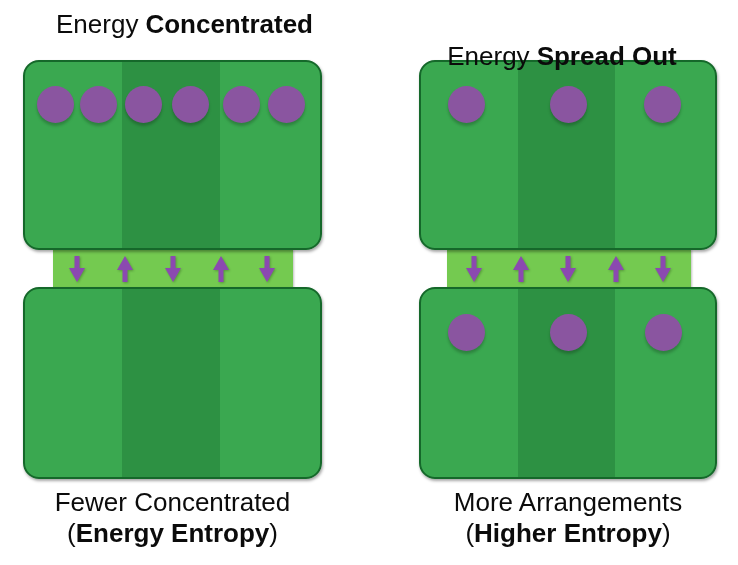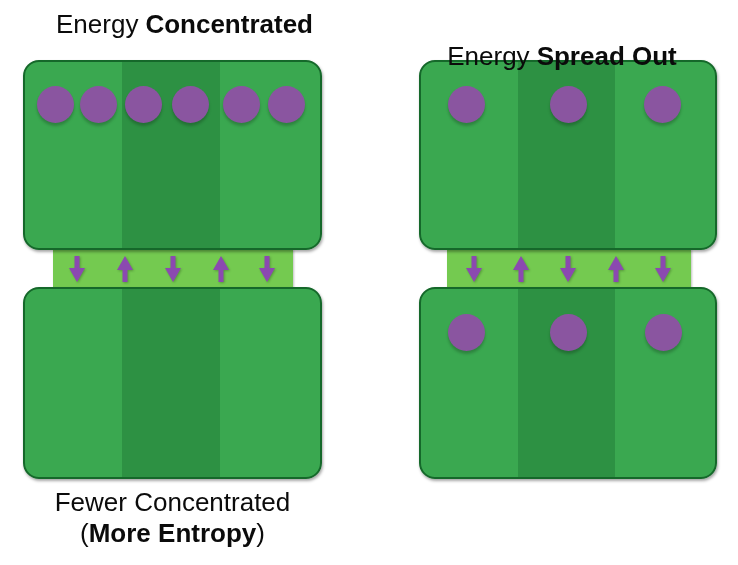--- a/index.html
+++ b/index.html
@@ -69,21 +69,21 @@
 
   <section class="panel p0">
     <div class="title">
       <span class="reg">Energy</span><span class="bold">Concentrated</span>
     </div>
     <div class="block top"></div>
     <div class="bridge"></div>
     <div class="block bottom"></div>
     <div class="caption">
       <div>Fewer Concentrated</div>
-      <div><span>(</span><span class="bold">More Entropy</span><span>)</span></div>
+      <div><span>(</span><span class="bold">Energy Entropy</span><span>)</span></div>
     </div>
   <div class="dot" style="left: 36.5px; top: 85.5px;"></div>
       <div class="dot" style="left: 79.5px; top: 85.5px;"></div>
       <div class="dot" style="left: 124.5px; top: 85.5px;"></div>
       <div class="dot" style="left: 171.5px; top: 85.5px;"></div>
       <div class="dot" style="left: 222.5px; top: 85.5px;"></div>
       <div class="dot" style="left: 267.5px; top: 85.5px;"></div>
       <div class="arrow down" style="left: 69px;">
         <svg viewBox="0 0 16 26" width="16" height="26">
           <path d="M8 26 L0 12 L5.5 12 L5.5 0 L10.5 0 L10.5 12 L16 12 Z"></path>
@@ -111,20 +111,24 @@
       </div>
     </section>
 
   <section class="panel p1">
     <div class="title">
       <span class="reg">Energy</span><span class="bold">Spread Out</span>
     </div>
     <div class="block top"></div>
     <div class="bridge"></div>
     <div class="block bottom"></div>
+    <div class="caption">
+      <div>More Arrangements</div>
+      <div><span>(</span><span class="bold">Higher Entropy</span><span>)</span></div>
+    </div>
   <div class="dot" style="left: 78.5px; top: 85.5px;"></div>
       <div class="dot" style="left: 180.5px; top: 85.5px;"></div>
       <div class="dot" style="left: 274.5px; top: 85.5px;"></div>
       <div class="dot" style="left: 78.5px; top: 313.5px;"></div>
       <div class="dot" style="left: 180.5px; top: 313.5px;"></div>
       <div class="dot" style="left: 275.5px; top: 313.5px;"></div>
       <div class="arrow down" style="left: 97px;">
         <svg viewBox="0 0 16 26" width="16" height="26">
           <path d="M8 26 L0 12 L5.5 12 L5.5 0 L10.5 0 L10.5 12 L16 12 Z"></path>
         </svg>

